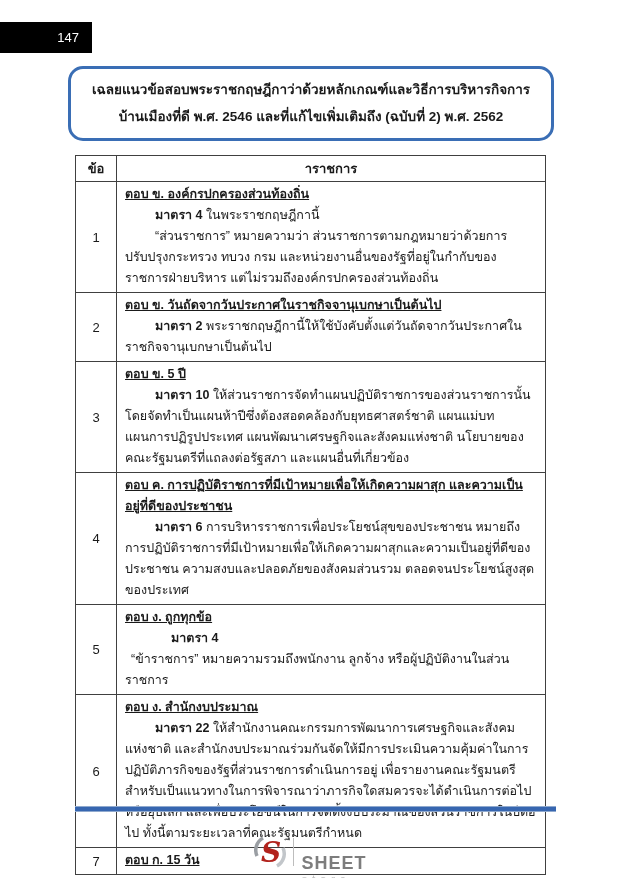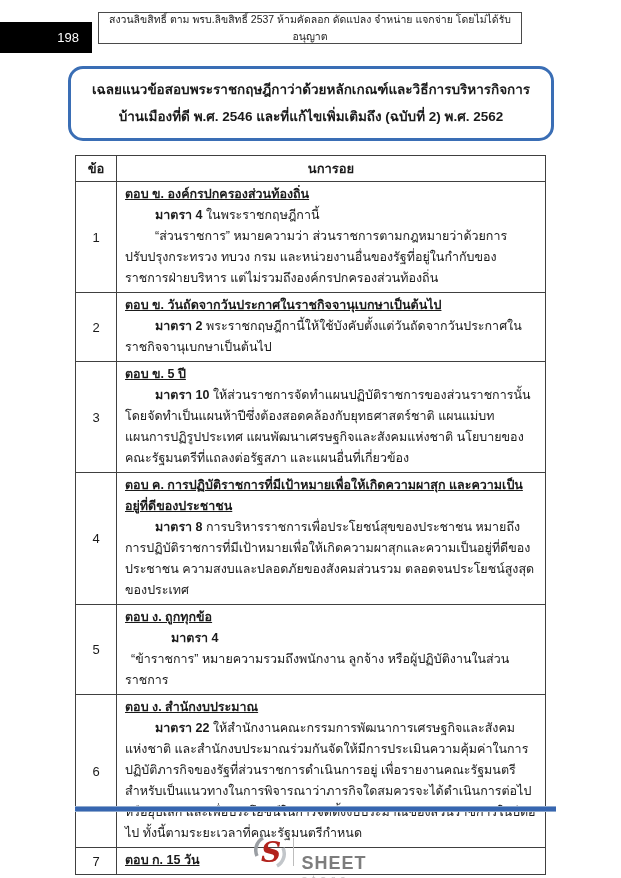--- a/index.html
+++ b/index.html
@@ -106,39 +106,36 @@
     font-size:12px; color:#c3c3c3;
     letter-spacing:4.5px; margin-top:2px;
   }
 </style>
 </head>
 <body>
 
 <div class="page">
 
   <div class="page-num-box">
-    <span>198</span>
-  </div>
-  <div class="copyright-box">
-    <span>สงวนลิขสิทธิ์ ตาม พรบ.ลิขสิทธิ์ 2537 ห้ามคัดลอก ดัดแปลง จำหน่าย แจกจ่าย โดยไม่ได้รับอนุญาต</span>
+    <span>147</span>
   </div>
 
   <div class="title-box">
     <span>เฉลยแนวข้อสอบพระราชกฤษฎีกาว่าด้วยหลักเกณฑ์และวิธีการบริหารกิจการบ้านเมืองที่ดี พ.ศ. 2546 และที่แก้ไขเพิ่มเติมถึง (ฉบับที่ 2) พ.ศ. 2562</span>
   </div>
 
   <table class="answers-table">
     <colgroup>
         <col class="col-no">
         <col>
       </colgroup>
     <thead>
       <tr>
         <th>ข้อ</th>
-        <th>นการอย</th>
+        <th>าราชการ</th>
       </tr>
     </thead>
     <tbody id="table-body">
         <tr>
           <td class="cell-no">1</td>
           <td class="cell-answer">
             <div class="line answer">ตอบ ข. องค์กรปกครองส่วนท้องถิ่น</div>
             <div class="line para"><span class="lead">มาตรา 4</span> ในพระราชกฤษฎีกานี้</div>
             <div class="line para">“ส่วนราชการ” หมายความว่า ส่วนราชการตามกฎหมายว่าด้วยการปรับปรุงกระทรวง ทบวง กรม และหน่วยงานอื่นของรัฐที่อยู่ในกำกับของราชการฝ่ายบริหาร แต่ไม่รวมถึงองค์กรปกครองส่วนท้องถิ่น</div>
           </td>
@@ -154,21 +151,21 @@
           <td class="cell-no">3</td>
           <td class="cell-answer">
             <div class="line answer">ตอบ ข. 5 ปี</div>
             <div class="line para"><span class="lead">มาตรา 10</span> ให้ส่วนราชการจัดทำแผนปฏิบัติราชการของส่วนราชการนั้นโดยจัดทำเป็นแผนห้าปีซึ่งต้องสอดคล้องกับยุทธศาสตร์ชาติ แผนแม่บท แผนการปฏิรูปประเทศ แผนพัฒนาเศรษฐกิจและสังคมแห่งชาติ นโยบายของคณะรัฐมนตรีที่แถลงต่อรัฐสภา และแผนอื่นที่เกี่ยวข้อง</div>
           </td>
         </tr>
         <tr>
           <td class="cell-no">4</td>
           <td class="cell-answer">
             <div class="line answer">ตอบ ค. การปฏิบัติราชการที่มีเป้าหมายเพื่อให้เกิดความผาสุก และความเป็นอยู่ที่ดีของประชาชน</div>
-            <div class="line para"><span class="lead">มาตรา 8</span> การบริหารราชการเพื่อประโยชน์สุขของประชาชน หมายถึง การปฏิบัติราชการที่มีเป้าหมายเพื่อให้เกิดความผาสุกและความเป็นอยู่ที่ดีของประชาชน ความสงบและปลอดภัยของสังคมส่วนรวม ตลอดจนประโยชน์สูงสุดของประเทศ</div>
+            <div class="line para"><span class="lead">มาตรา 6</span> การบริหารราชการเพื่อประโยชน์สุขของประชาชน หมายถึง การปฏิบัติราชการที่มีเป้าหมายเพื่อให้เกิดความผาสุกและความเป็นอยู่ที่ดีของประชาชน ความสงบและปลอดภัยของสังคมส่วนรวม ตลอดจนประโยชน์สูงสุดของประเทศ</div>
           </td>
         </tr>
         <tr>
           <td class="cell-no">5</td>
           <td class="cell-answer">
             <div class="line answer">ตอบ ง. ถูกทุกข้อ</div>
             <div class="line para2"><span class="lead">มาตรา 4</span></div>
             <div class="line quote">“ข้าราชการ” หมายความรวมถึงพนักงาน ลูกจ้าง หรือผู้ปฏิบัติงานในส่วนราชการ</div>
           </td>
         </tr>

